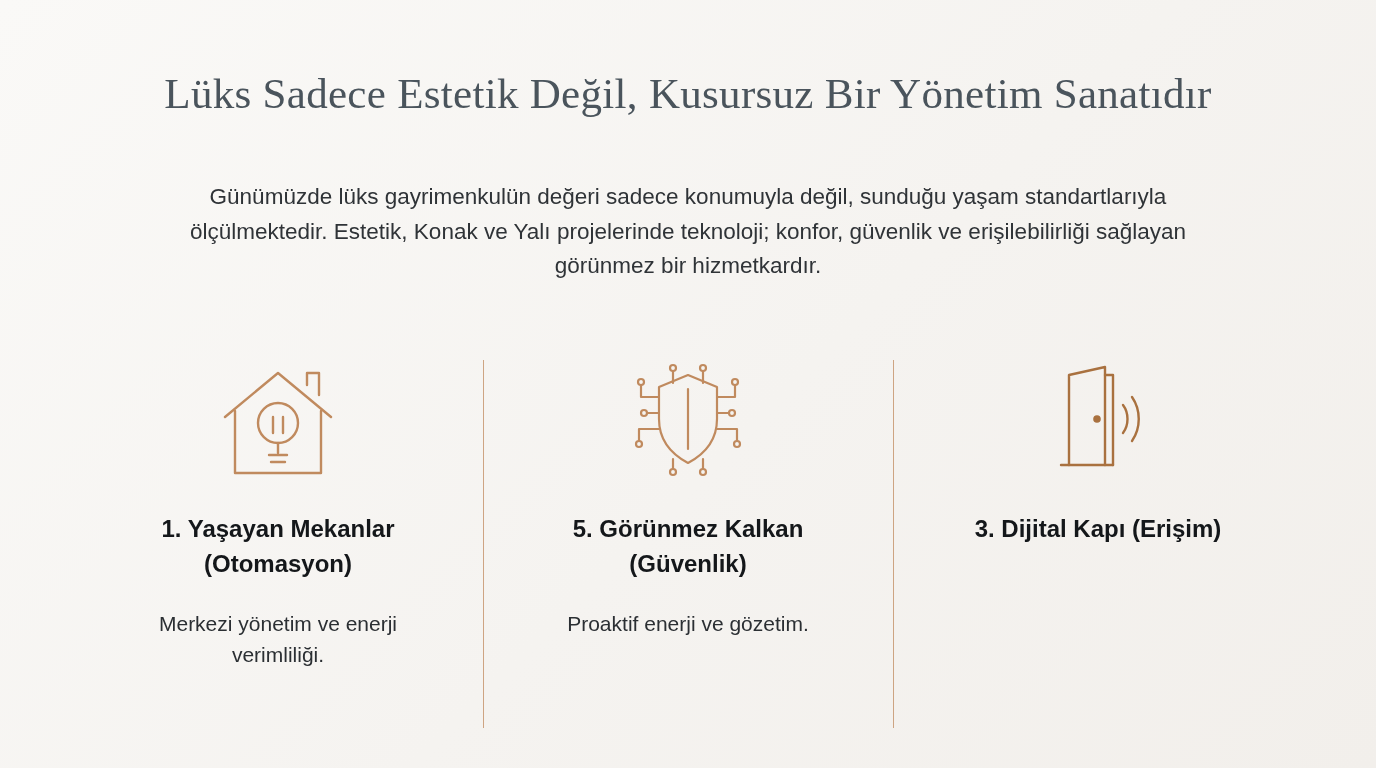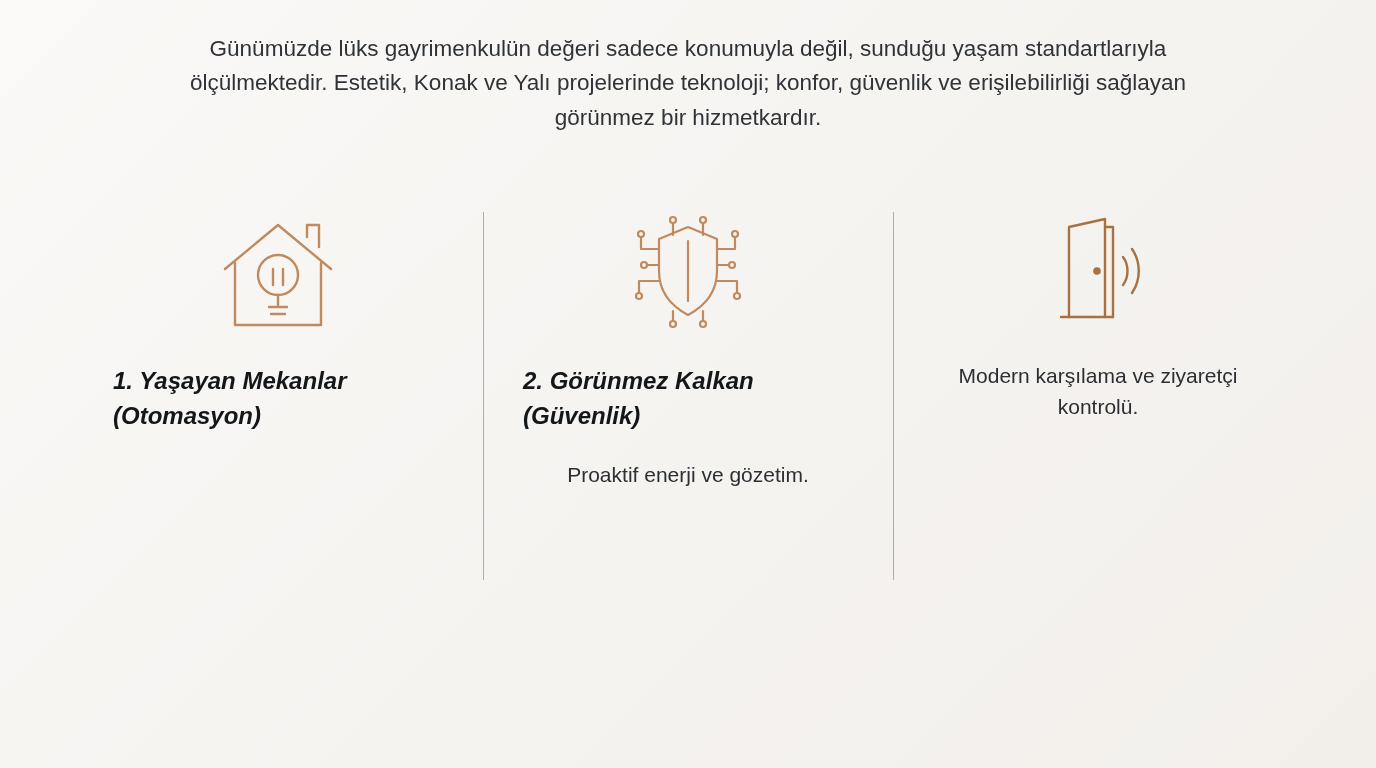--- a/index.html
+++ b/index.html
@@ -72,57 +72,59 @@
     height: 124px;
     display: flex;
     align-items: center;
     justify-content: center;
   }
   .card-title {
     margin-top: 30px;
     font-size: 24px;
     font-weight: bold;
     color: #14171a;
+    text-align: center;
     line-height: 1.45;
     max-width: 330px;
-    font-style: italic;
   }
   .card-desc {
     margin-top: 26px;
     font-size: 21px;
     color: #2b2f33;
     text-align: center;
     line-height: 1.5;
     max-width: 330px;
   }
 </style>
 </head>
 <body>
 
 <div class="slide">
 
+  <h1 class="headline">Lüks Sadece Estetik Değil, Kusursuz Bir Yönetim Sanatıdır</h1>
 
   <p class="subhead">Günümüzde lüks gayrimenkulün değeri sadece konumuyla değil, sunduğu yaşam standartlarıyla ölçülmektedir. Estetik, Konak ve Yalı projelerinde teknoloji; konfor, güvenlik ve erişilebilirliği sağlayan görünmez bir hizmetkardır.</p>
 
   <div class="columns">
 
     <div class="col">
       <div class="icon-wrap">
         <svg width="126" height="118" viewBox="0 0 126 118" fill="none" stroke="#c08a5e" stroke-width="2.4" stroke-linecap="round" stroke-linejoin="round">
           <polyline points="10,56 63,12 116,56"></polyline>
           <polyline points="20,50 20,112 106,112 106,50"></polyline>
           <polyline points="92,24 92,12 104,12 104,34"></polyline>
           <circle cx="63" cy="62" r="20"></circle>
           <path d="M63 82 L63 92"></path>
           <path d="M54 94 L72 94"></path>
           <path d="M56 101 L70 101"></path>
           <path d="M58 56 L58 72 M68 56 L68 72"></path>
         </svg>
       </div>
       <div class="card-title">1. Yaşayan Mekanlar (Otomasyon)</div>
+      <div class="card-desc">Merkezi yönetim ve enerji verimliliği.</div>
     </div>
 
     <div class="col">
       <div class="icon-wrap">
         <svg width="126" height="118" viewBox="0 0 126 118" fill="none" stroke="#c08a5e" stroke-width="2.2" stroke-linecap="round" stroke-linejoin="round">
           <path d="M63 14 L92 26 L92 58 C92 80 78 94 63 102 C48 94 34 80 34 58 L34 26 Z"></path>
           <path d="M63 28 L63 88"></path>
           <path d="M34 36 L16 36 M16 36 L16 24 M34 52 L22 52 M34 68 L14 68 M14 68 L14 80 M92 36 L110 36 M110 36 L110 24 M92 52 L104 52 M92 68 L112 68 M112 68 L112 80"></path>
           <path d="M48 22 L48 10 M78 22 L78 10 M48 98 L48 108 M78 98 L78 108"></path>
           <circle cx="16" cy="21" r="3"></circle>
@@ -130,32 +132,32 @@
           <circle cx="110" cy="21" r="3"></circle>
             <circle cx="112" cy="83" r="3"></circle>
           <circle cx="19" cy="52" r="3"></circle>
             <circle cx="107" cy="52" r="3"></circle>
           <circle cx="48" cy="7" r="3"></circle>
             <circle cx="78" cy="7" r="3"></circle>
           <circle cx="48" cy="111" r="3"></circle>
             <circle cx="78" cy="111" r="3"></circle>
         </svg>
       </div>
-      <div class="card-title">2. Görünmez Kalkan (Güvenlik)</div>
+      <div class="card-title">5. Görünmez Kalkan (Güvenlik)</div>
       <div class="card-desc">Proaktif enerji ve gözetim.</div>
     </div>
 
     <div class="col">
       <div class="icon-wrap">
         <svg width="126" height="118" viewBox="0 0 126 118" fill="none" stroke="#a9713f" stroke-width="2.4" stroke-linecap="round" stroke-linejoin="round">
           <path d="M26 104 L78 104"></path>
           <path d="M34 104 L34 14 L70 6 L70 104"></path>
           <path d="M70 14 L78 14 L78 104"></path>
           <circle cx="62" cy="58" r="2.6" fill="#a9713f"></circle>
           <path d="M88 44 C94 52 94 64 88 72"></path>
           <path d="M97 36 C106 49 106 67 97 80"></path>
         </svg>
       </div>
-      <div class="card-desc">Modern karşılama ve ziyaretçi kontrolü.</div>
+      <div class="card-title">3. Dijital Kapı (Erişim)</div>
     </div>
 
   </div>
 </div>
 
 </body></html>

